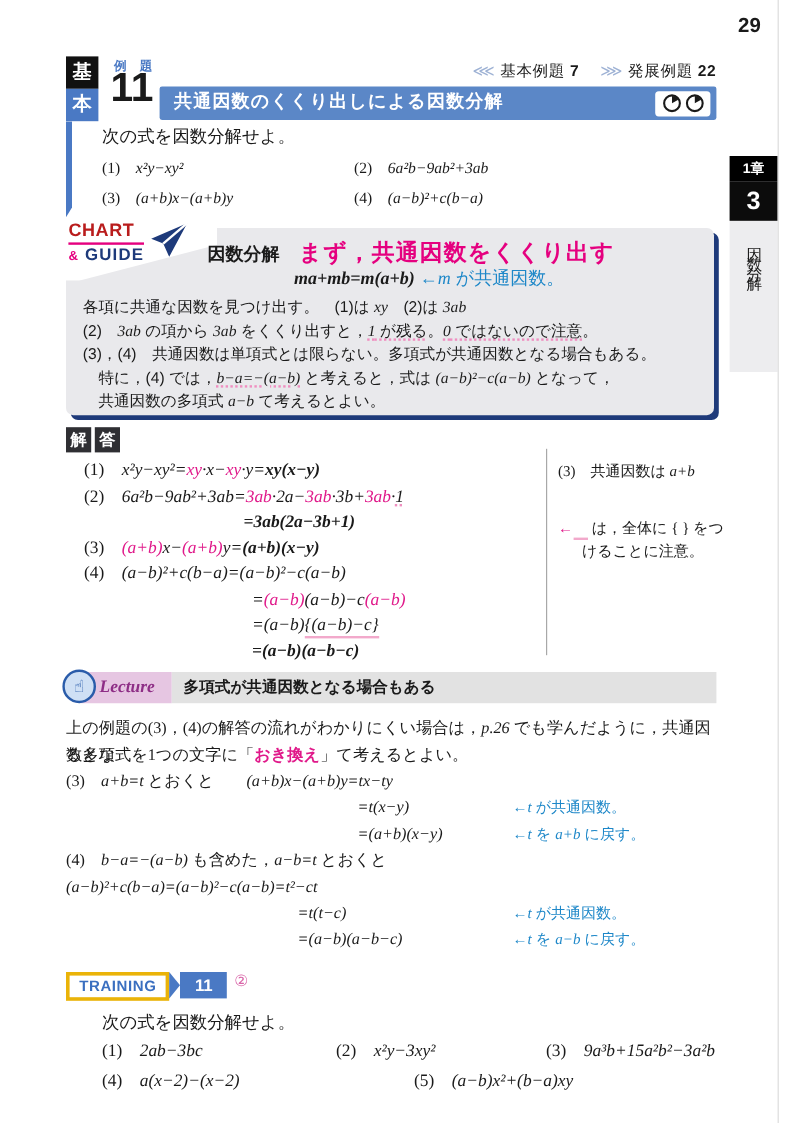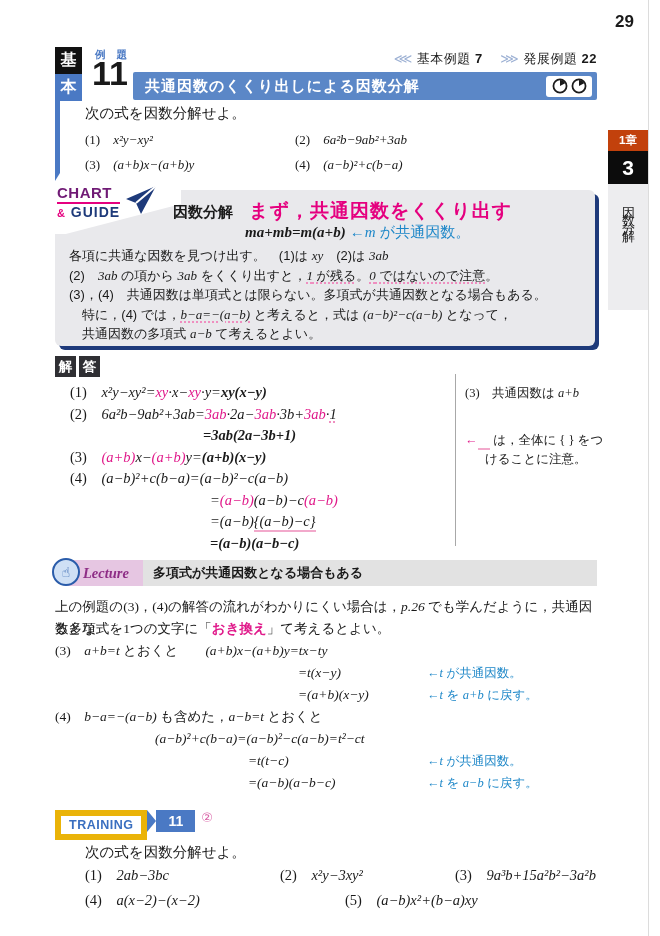--- a/index.html
+++ b/index.html
@@ -20,42 +20,42 @@
   #nav{top:50px;right:63px;font-size:13px;letter-spacing:.5px;}
   #tab-ki{left:55px;top:47px;width:27px;height:27px;background:#111;color:#fff;
           font-size:16px;font-weight:bold;display:flex;align-items:center;justify-content:center;}
   #tab-hon{left:55px;top:74px;width:27px;height:27px;background:#4a79c4;color:#fff;
           font-size:16px;font-weight:bold;display:flex;align-items:center;justify-content:center;}
   #blue-strip{left:55px;top:101px;width:5px;height:80px;background:#4a79c4;
           clip-path:polygon(0 0,100% 0,100% 90%,0 100%);}
   #reidai{left:95px;top:48px;font-size:10.5px;font-weight:bold;color:#4a79c4;letter-spacing:4px;}
   #ex-num{left:92px;top:56px;font-size:34px;font-weight:bold;line-height:1;}
   #title-bar{left:133px;top:72px;width:464px;height:28px;background:#5b87c7;border-radius:2px;}
-  #title-bar .t{padding-left:12px;line-height:28px;color:#fff;font-weight:bold;font-size:15px;letter-spacing:1px;}
+  #title-bar .t{padding-left:12px;line-height:28px;color:#fff;font-weight:bold;font-size:15px;letter-spacing:1px;font-family:Liberation Mono, monospace;}
   #diff-box{position:absolute;right:5px;top:3.5px;width:46px;height:21px;background:#fff;border-radius:3px;
           display:flex;align-items:center;justify-content:center;gap:3px;}
   
   #problem{left:85px;top:104px;width:510px;font-size:14.5px;}
   #problem .prompt{font-family:"Liberation Serif","DejaVu Serif",serif;}
   #problem .it{position:absolute;font-size:13px;}
   
   #chap{left:608px;top:130px;width:40px;height:180px;background:#ededef;}
-  #chap .c1{height:21px;background:#c2410c;color:#fff;font-size:11.5px;font-weight:bold;
+  #chap .c1{height:21px;background:#000000;color:#fff;font-size:11.5px;font-weight:bold;
             display:flex;align-items:center;justify-content:center;}
   #chap .c2{height:33px;background:#0c0c0c;color:#fff;font-size:21px;font-weight:bold;
             display:flex;align-items:center;justify-content:center;}
   #chap .nm{writing-mode:vertical-rl;margin:12px auto 0;letter-spacing:8px;font-size:13px;}
   #edge-line{left:648px;top:0;width:1px;height:936px;background:#dcdcdc;}
   
   #chart-box{left:55px;top:190px;width:540px;height:156px;background:#e9e9ec;border-radius:6px;
              box-shadow:4px 4px 0 #1e3a7a;}
   #cg-notch{position:absolute;left:-2px;top:-6px;width:128px;height:50px;background:#fff;
              clip-path:polygon(0 0,100% 0,100% 40%,10% 100%,0 100%);}
   #cg-logo{position:absolute;left:2px;top:-6px;display:flex;align-items:flex-start;}
-  #cg-logo .chart{color:#701a75;font-weight:bold;font-size:15px;letter-spacing:.5px;
+  #cg-logo .chart{color:#b91c1c;font-weight:bold;font-size:15px;letter-spacing:.5px;
              border-bottom:2px solid #e5007f;padding-bottom:1px;}
   #cg-logo .row2{font-size:14px;font-weight:bold;color:#1e3a7a;letter-spacing:1px;}
   #cg-logo .amp{color:#e5007f;font-size:11px;}
   #cg-head{position:absolute;left:118px;top:8px;display:flex;align-items:baseline;}
   #cg-head .kw{font-size:15px;font-weight:bold;}
   #cg-head .hl{font-size:19px;font-weight:bold;color:#e5007f;margin-left:16px;letter-spacing:1px;}
   #cg-formula{position:absolute;left:190px;top:33px;font-size:15px;}
   #cg-body{position:absolute;left:14px;top:56px;right:8px;font-size:13px;line-height:19.5px;}
   
   #sol{left:55px;top:356px;width:545px;height:200px;}
@@ -85,21 +85,21 @@
   #lect-bar .tt{font-size:13px;font-weight:bold;padding-left:10px;}
   #lect-body{margin-top:10px;font-size:13.5px;line-height:22px;font-family:"Liberation Serif","DejaVu Serif",serif;}
   #lect-body .ll{position:relative;height:22px;white-space:nowrap;}
   #lect-body .wrapln{height:22px;}
   .eq-a{margin-left:243px;display:inline-block;}
   .eq-b{margin-left:193px;display:inline-block;}
   .note{position:absolute;left:372px;top:0;font-size:12.5px;font-family:"Liberation Sans","DejaVu Sans",sans-serif;}
   
   #train{left:55px;top:810px;width:560px;}
   #tr-row{display:flex;align-items:flex-start;height:22px;}
-  #tr-box{border:6px solid #eab308;background:#fff;color:#3a6fc0;font-weight:bold;font-size:12.5px;
+  #tr-box{border:3px solid #eab308;background:#fff;color:#3a6fc0;font-weight:bold;font-size:12.5px;
           padding:0 8px;height:18px;line-height:18px;letter-spacing:.5px;}
   #tr-arrow{width:0;height:0;border-top:11px solid transparent;border-bottom:11px solid transparent;
           border-left:9px solid #4a79c4;}
   #tr-num{background:#4a79c4;color:#fff;font-weight:bold;font-size:14px;padding:0 12px;
           height:22px;line-height:22px;}
   #tr-diff{color:#d964a8;font-size:13px;margin-left:6px;}
   #tr-prompt{position:absolute;left:30px;top:33px;font-size:14.5px;font-family:"Liberation Serif","DejaVu Serif",serif;}
   #train .it{position:absolute;font-size:14.5px;white-space:nowrap;}
 </style>
 </head>
@@ -212,21 +212,21 @@
       <div class="ll">
         <span class="eq-a"><span class="sg-mt">=t(x−y)</span></span>
         <span class="note"><span class="sg-bl">←</span><span class="sg-bl sg-mt">t</span><span class="sg-bl"> が共通因数。</span></span>
       </div>
       <div class="ll">
         <span class="eq-a"><span class="sg-mt">=(a+b)(x−y)</span></span>
         <span class="note"><span class="sg-bl">←</span><span class="sg-bl sg-mt">t</span><span class="sg-bl"> を </span><span class="sg-bl sg-mt">a+b</span><span class="sg-bl"> に戻す。</span></span>
       </div>
       <div class="ll"><span>(4)　</span><span class="sg-mt">b−a=−(a−b)</span><span> も含めた，</span><span class="sg-mt">a−b=t</span><span> とおくと</span></div>
       <div class="ll">
-        <span style="margin-left:100px;display:inline-block"><span class="sg-mt">(a−b)²+c(b−a)=(a−b)²−c(a−b)=t²−ct</span></span>
+        <span style="display:inline-block"><span class="sg-mt">(a−b)²+c(b−a)=(a−b)²−c(a−b)=t²−ct</span></span>
       </div>
       <div class="ll">
         <span class="eq-b"><span class="sg-mt">=t(t−c)</span></span>
         <span class="note"><span class="sg-bl">←</span><span class="sg-bl sg-mt">t</span><span class="sg-bl"> が共通因数。</span></span>
       </div>
       <div class="ll">
         <span class="eq-b"><span class="sg-mt">=(a−b)(a−b−c)</span></span>
         <span class="note"><span class="sg-bl">←</span><span class="sg-bl sg-mt">t</span><span class="sg-bl"> を </span><span class="sg-bl sg-mt">a−b</span><span class="sg-bl"> に戻す。</span></span>
       </div>
     </div>

